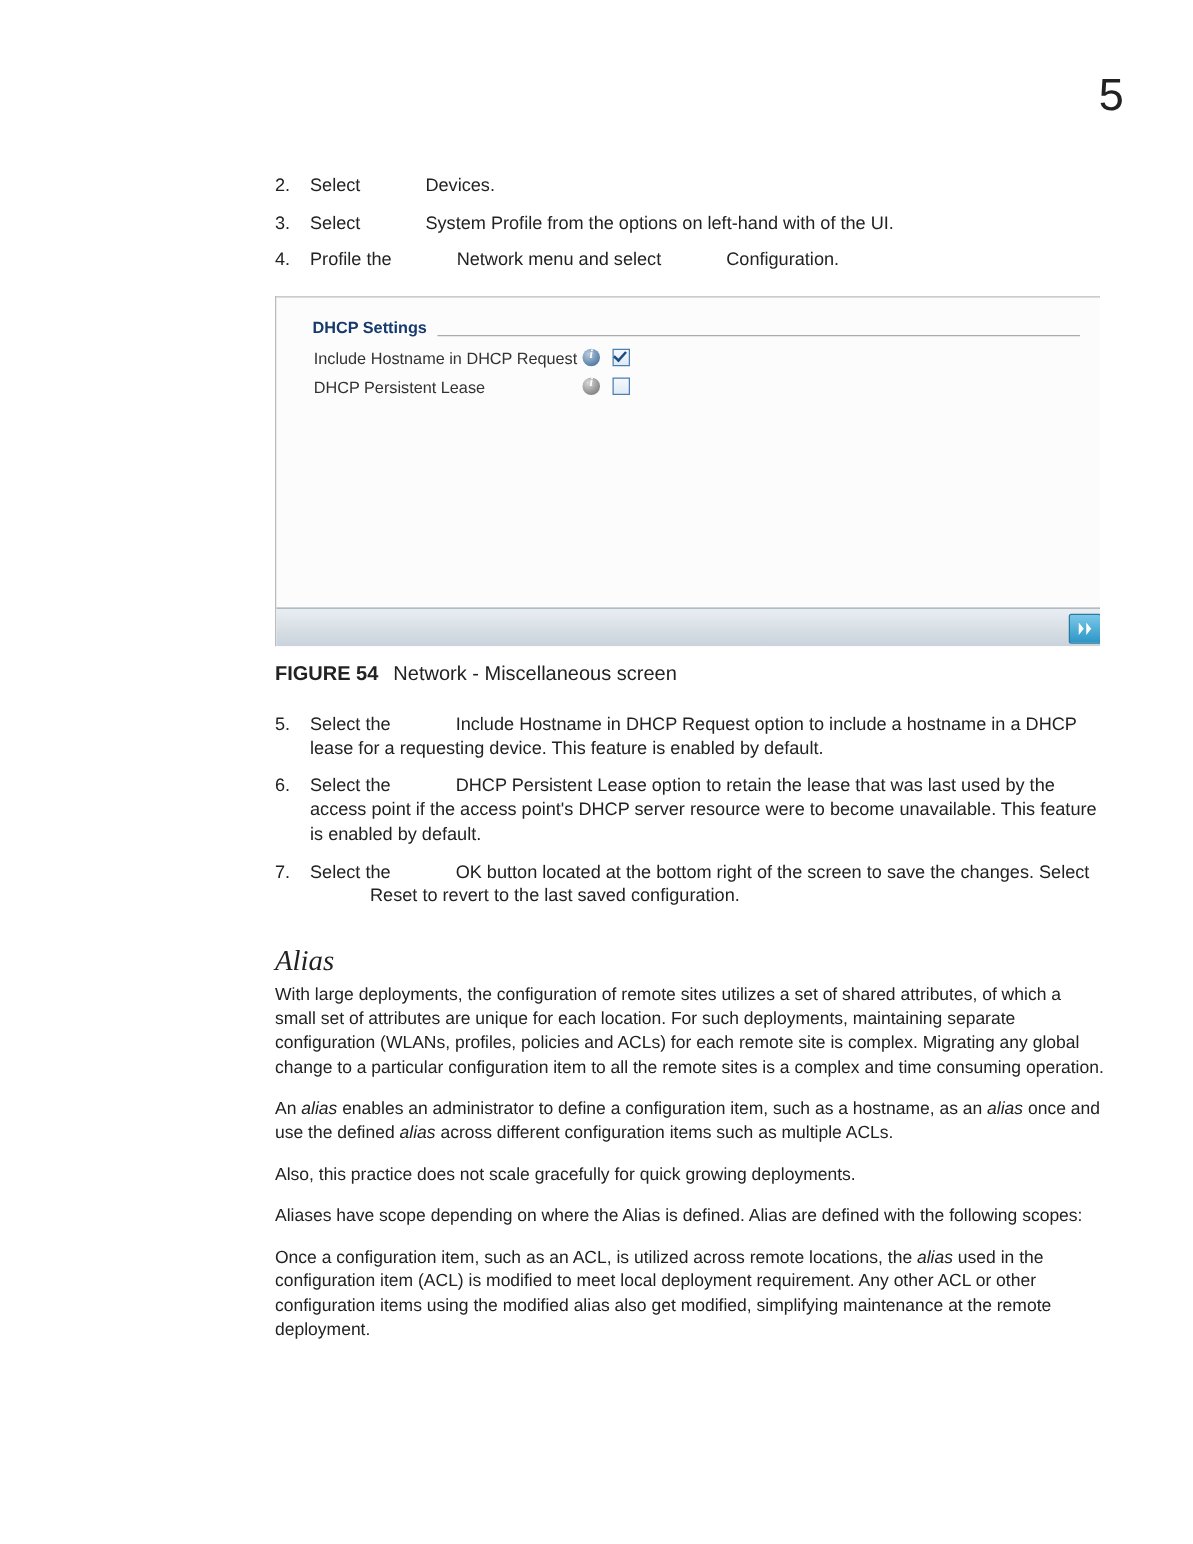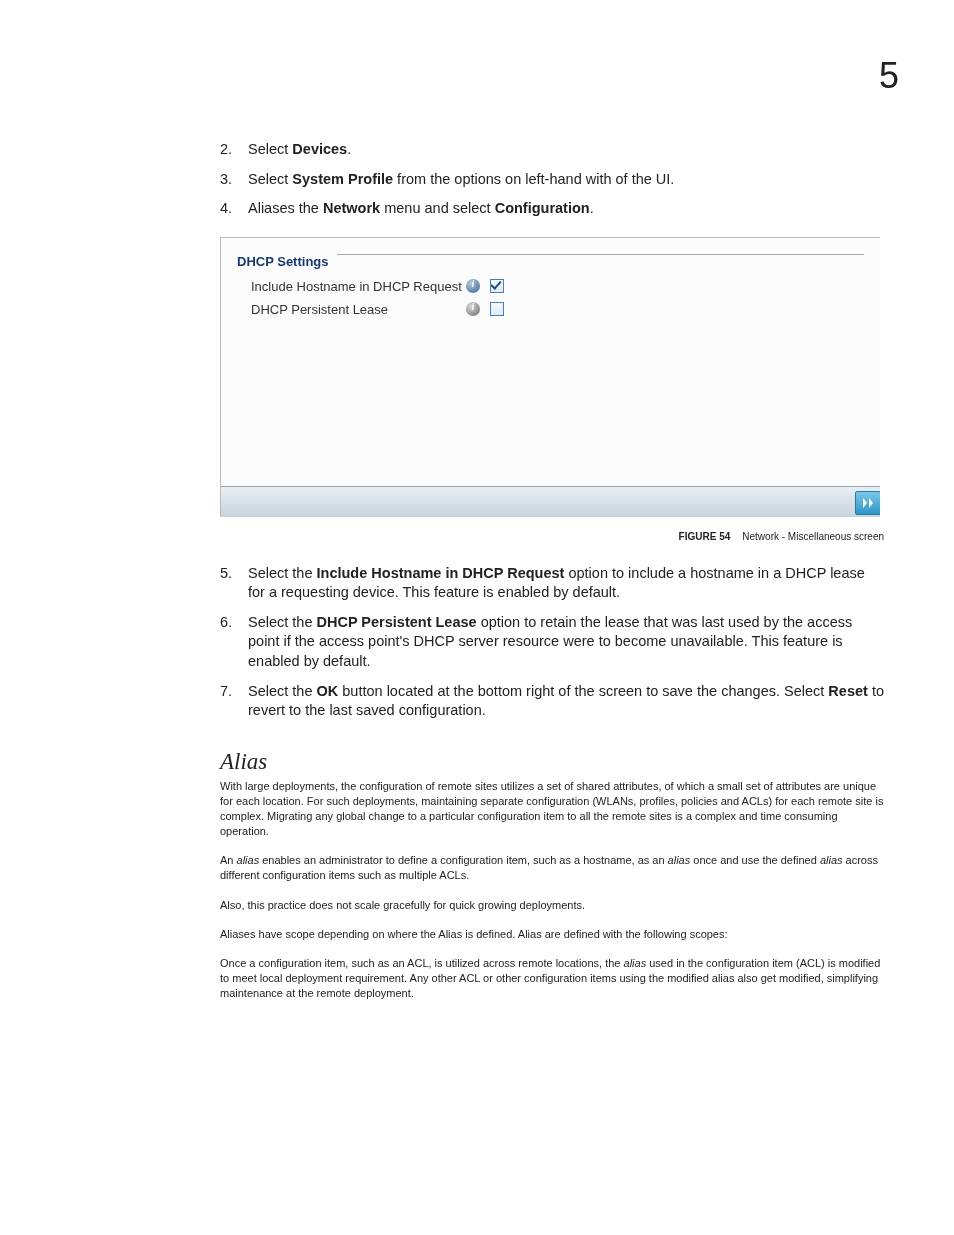--- a/index.html
+++ b/index.html
@@ -38,21 +38,21 @@
     margin-bottom: 10px;
     font-size: 14.5px;
     line-height: 1.35;
   }
   ol.steps li .num {
     min-width: 28px;
   }
   ol.steps li .txt {
     flex: 1;
   }
-  .bold { font-weight: bold; }
+  .bold { font-weight: normal; margin-left: 48px; }
   .ital { font-style: italic; }
   .figure-wrap {
     margin: 18px 0 10px 0;
   }
   .figure {
     border: 1px solid #bbb;
     border-top: 1px solid #bbb;
     border-left: 1px solid #bbb;
     border-right: none;
     border-bottom: none;
@@ -67,22 +67,23 @@
     padding: 16px 16px 0 16px;
   }
   .fieldset-legend {
     font-weight: bold;
     font-size: 13px;
     color: #173a6c;
     white-space: nowrap;
   }
   .fieldset-line {
     display: flex;
-    align-items: flex-start;
+    align-items: flex-end;
     margin-bottom: 10px;
+    margin-left: 13px;
   }
   .fieldset-line .rule {
     flex: 1;
     height: 1px;
     background: #aaa;
     margin-left: 8px;
   }
   .row {
     display: flex;
     align-items: center;
@@ -158,41 +159,40 @@
   .footer-btn::after {
     content: "";
     position: absolute;
     left: 13px; top: 6px;
     width: 0; height: 0;
     border-left: 4px solid #fff;
     border-top: 5px solid transparent;
     border-bottom: 5px solid transparent;
   }
   .figcap {
-    font-size: 10px;
+    font-size: 16px;
     margin: 14px 0 22px 0;
-    text-align: right;
   }
   .figcap .flabel { font-weight: bold; margin-right: 12px; }
   h2.section {
     font-family: Georgia, "Times New Roman", serif;
     font-style: italic;
     font-weight: normal;
     font-size: 23px;
     margin: 28px 0 4px 0;
     color: #222;
   }
   .subhead-link {
     color: #1b4ea0;
     font-style: italic;
     font-size: 14px;
     margin: 6px 0 14px 0;
   }
   p.body {
-    font-size: 11px;
+    font-size: 14px;
     line-height: 1.38;
     margin: 0 0 14px 0;
   }
 </style>
 </head>
 <body>
 
 <div class="page">
   <div class="chapnum">5</div>
 
@@ -207,21 +207,21 @@
       </li>
       <li>
         <span class="num">3.</span>
         <span class="txt">
           <span>Select </span><span class="bold">System Profile</span><span> from the options on left-hand with of the UI.</span>
         </span>
       </li>
       <li>
         <span class="num">4.</span>
         <span class="txt">
-          <span>Aliases the </span><span class="bold">Network</span><span> menu and select </span><span class="bold">Configuration</span><span>.</span>
+          <span>Profile the </span><span class="bold">Network</span><span> menu and select </span><span class="bold">Configuration</span><span>.</span>
         </span>
       </li>
     </ol>
 
     <div class="figure-wrap">
       <div class="figure">
         <div class="figure-inner">
           <div class="fieldset-line">
             <span class="fieldset-legend">DHCP Settings</span>
             <span class="rule"></span>

